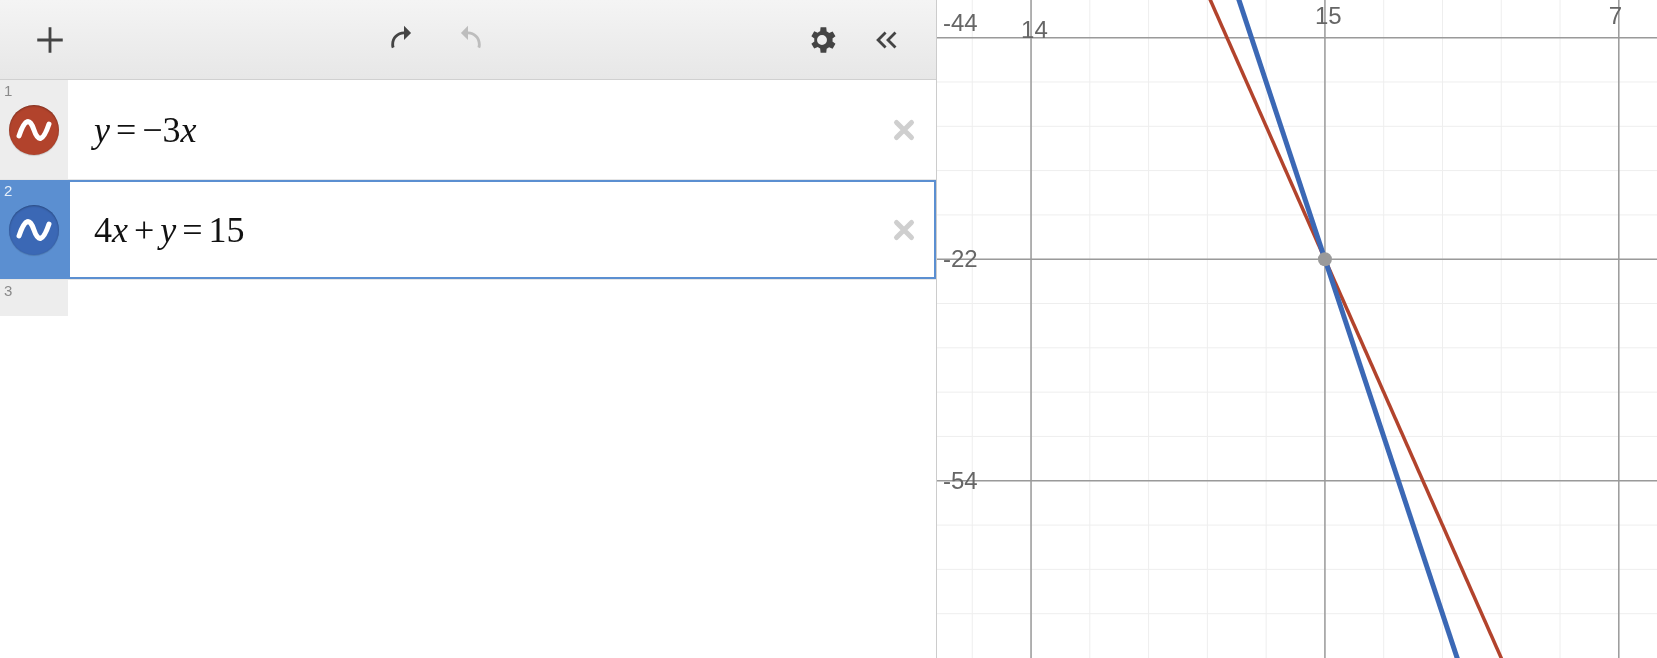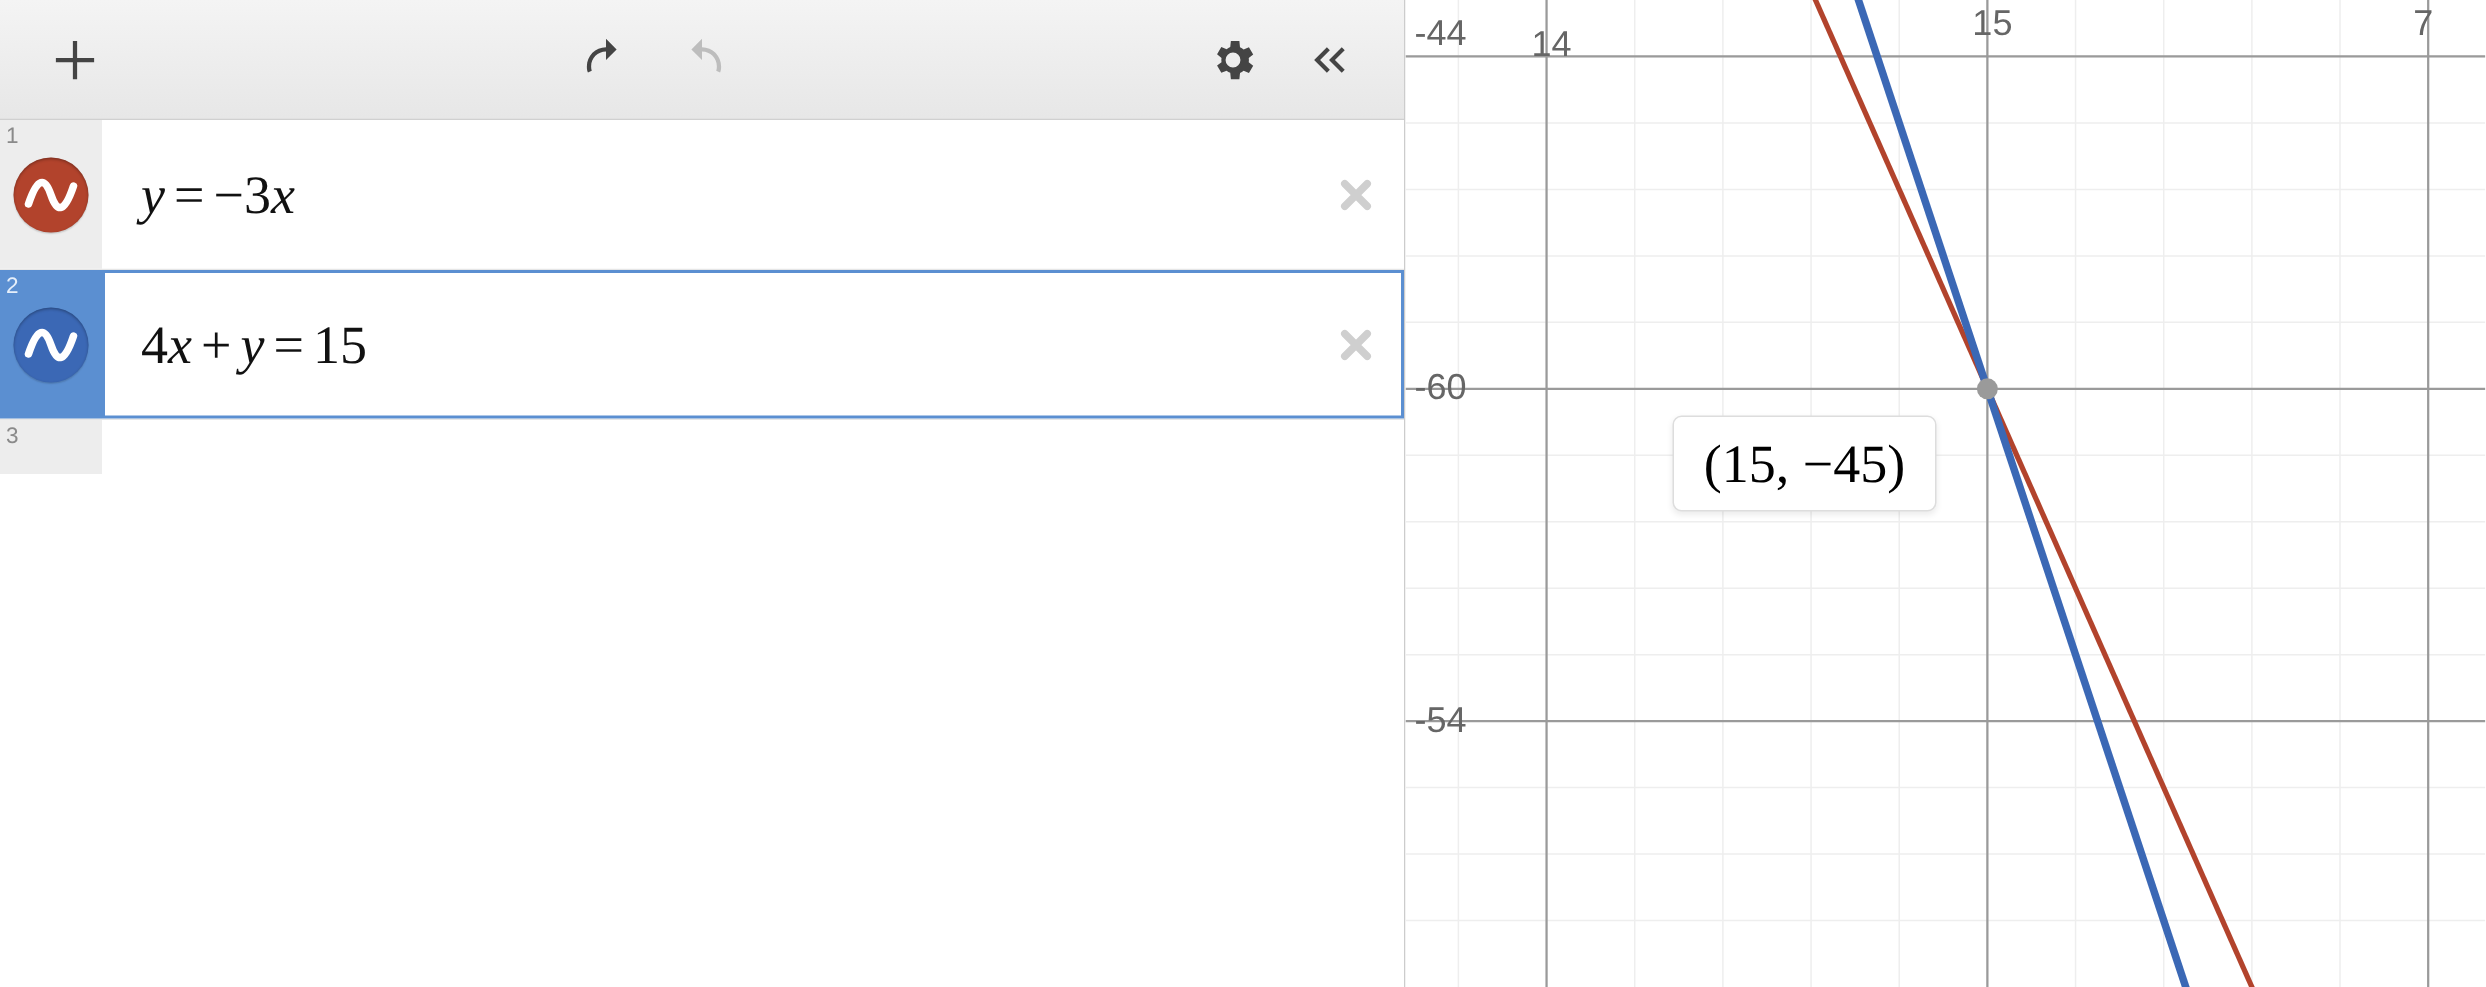--- a/index.html
+++ b/index.html
@@ -260,19 +260,16 @@
       <line x1="0" y1="37.66329966330005" x2="720" y2="37.66329966330005" stroke="#9a9a9a" stroke-width="1.5"></line>
       <line x1="0" y1="-618.1212121212121" x2="720" y2="1010.2626262626272" stroke="#b2432c" stroke-width="3.5"></line>
       <line x1="0" y1="-910.5656565656567" x2="720" y2="1260.612794612796" stroke="#3b68b5" stroke-width="5"></line>
       <circle cx="387.91836734693896" cy="259.2121212121217" r="7" fill="#9a9a9a"></circle>
     </svg>
   <div id="tick-layer">
       <div class="tick-label" style="left: 84.0408px; top: 2px; margin-top: 14px;">14</div>
       <div class="tick-label" style="left: 377.918px; top: 2px;">15</div>
       <div class="tick-label" style="left: 671.796px; top: 2px;">7</div>
       <div class="tick-label" style="left: 6px; top: 9px;">-44</div>
-      <div class="tick-label" style="left: 6px; top: 245.212px;">-60</div>
+      <div class="tick-label" style="left: 6px; top: 245.212px;">-22</div>
       <div class="tick-label" style="left: 6px; top: 466.761px;">-54</div>
     </div>
-  <div class="coord-label" id="coord-label" style="left: 177.918px; top: 277.212px;">
-    <span>(15, −45)</span>
-  </div>
 </div>
 
 </body></html>

